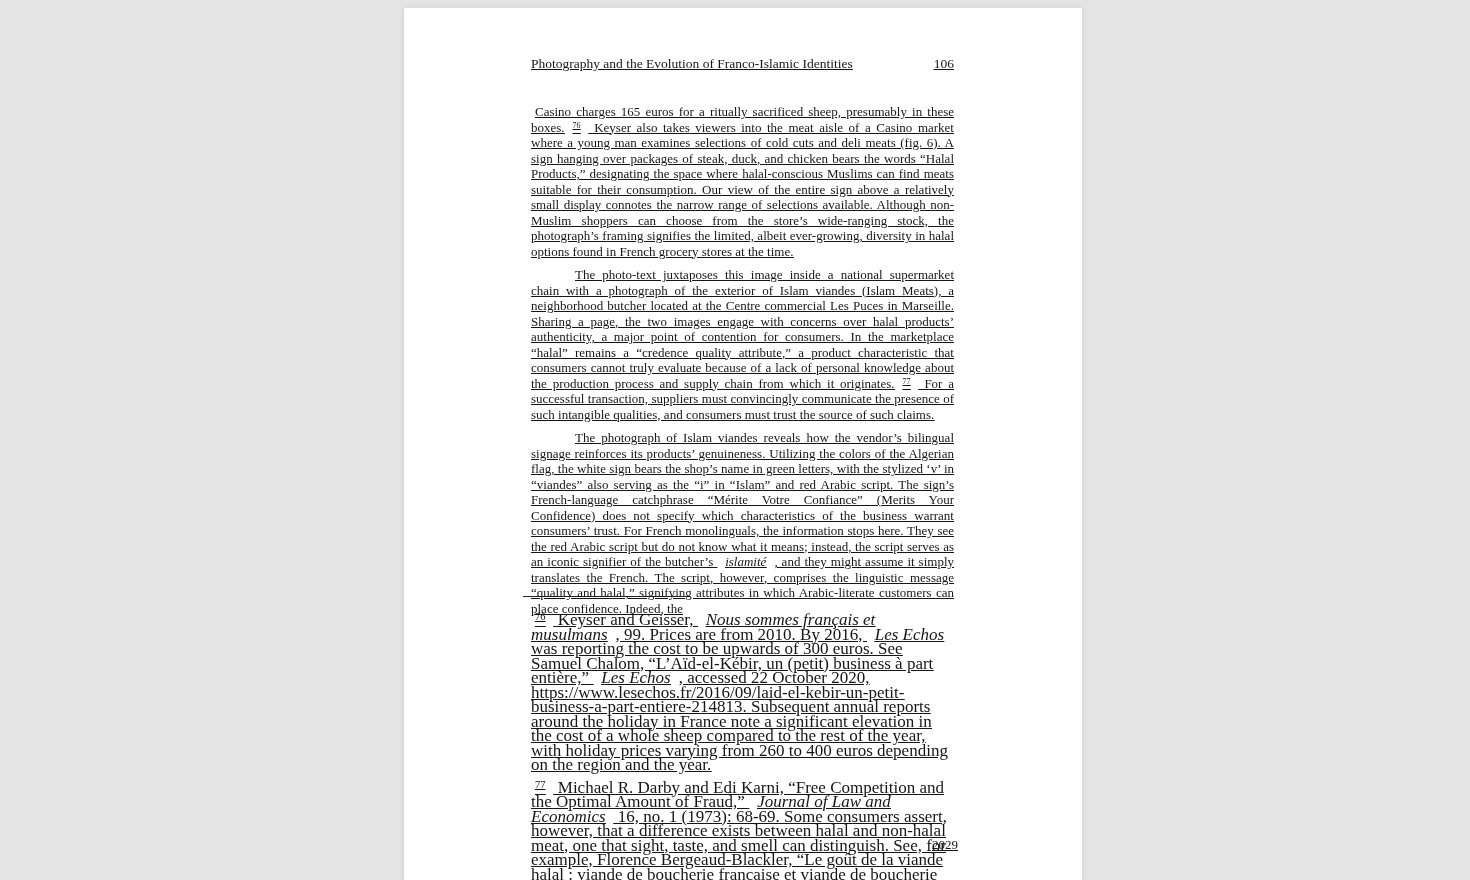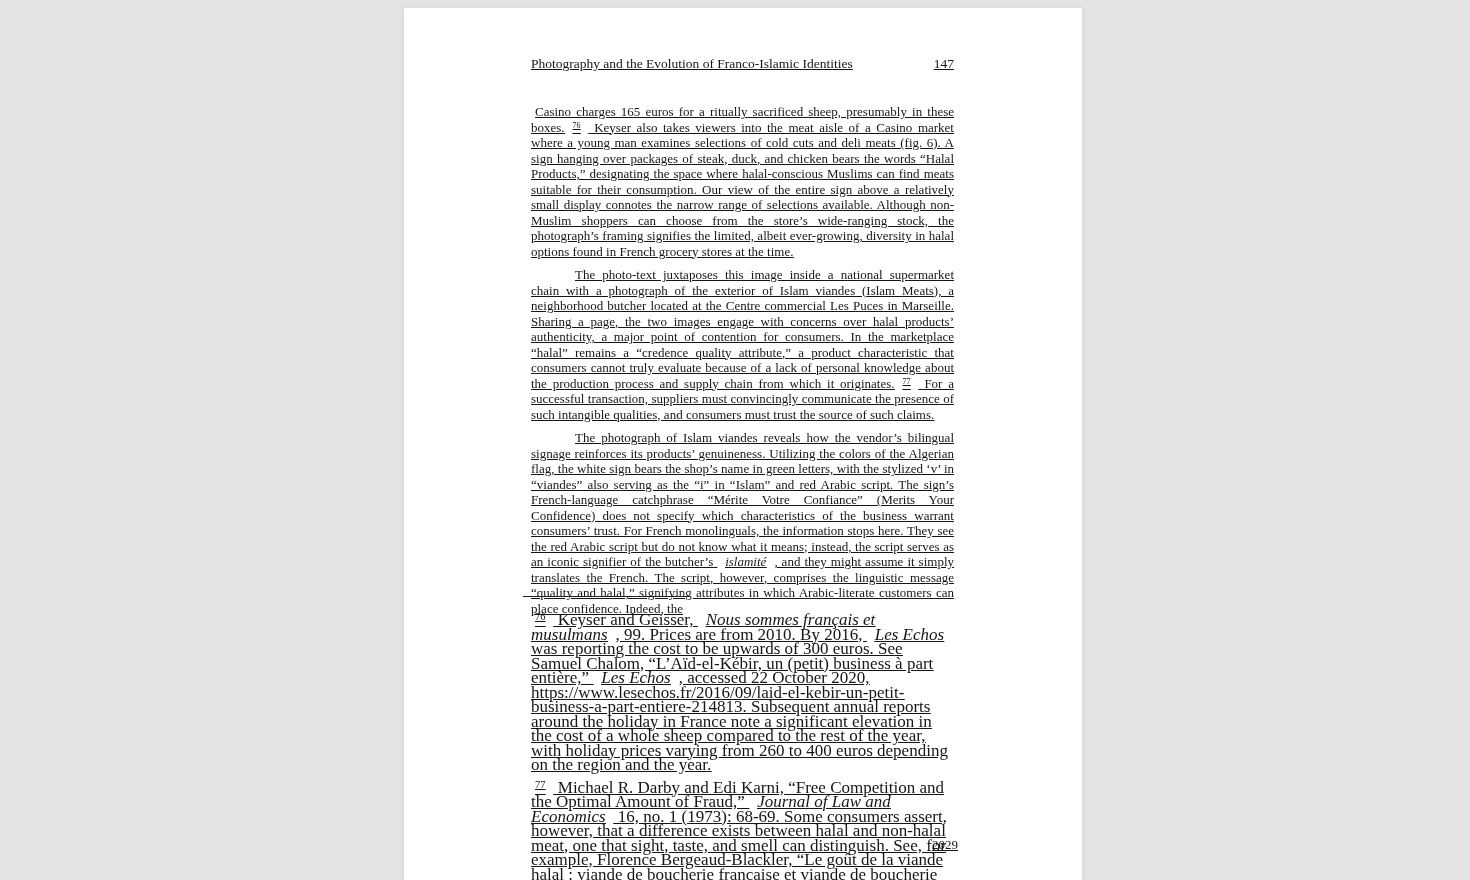--- a/index.html
+++ b/index.html
@@ -75,21 +75,21 @@
   }
 </style>
 </head>
 <body>
 
 <div class="canvas">
   <div class="page">
 
     <div class="running-header">
       <span>Photography and the Evolution of Franco-Islamic Identities</span>
-      <span>147</span>
+      <span>106</span>
     </div>
 
     <div class="body-text" id="body-paragraphs">
         <p class="para"><span>Casino charges 165 euros for a ritually sacrificed sheep, presumably in these boxes.</span><sup>76</sup><span> Keyser also takes viewers into the meat aisle of a Casino market where a young man examines selections of cold cuts and deli meats (fig. 6). A sign hanging over packages of steak, duck, and chicken bears the words “Halal Products,” designating the space where halal-conscious Muslims can find meats suitable for their consumption. Our view of the entire sign above a relatively small display connotes the narrow range of selections available. Although non-Muslim shoppers can choose from the store’s wide-ranging stock, the photograph’s framing signifies the limited, albeit ever-growing, diversity in halal options found in French grocery stores at the time.</span></p>
         <p class="para indent"><span>The photo-text juxtaposes this image inside a national supermarket chain with a photograph of the exterior of Islam viandes (Islam Meats), a neighborhood butcher located at the Centre commercial Les Puces in Marseille. Sharing a page, the two images engage with concerns over halal products’ authenticity, a major point of contention for consumers. In the marketplace “halal” remains a “credence quality attribute,” a product characteristic that consumers cannot truly evaluate because of a lack of personal knowledge about the production process and supply chain from which it originates.</span><sup>77</sup><span> For a successful transaction, suppliers must convincingly communicate the presence of such intangible qualities, and consumers must trust the source of such claims.</span></p>
         <p class="para indent"><span>The photograph of Islam viandes reveals how the vendor’s bilingual signage reinforces its products’ genuineness. Utilizing the colors of the Algerian flag, the white sign bears the shop’s name in green letters, with the stylized ‘v’ in “viandes” also serving as the “i” in “Islam” and red Arabic script. The sign’s French-language catchphrase “Mérite Votre Confiance” (Merits Your Confidence) does not specify which characteristics of the business warrant consumers’ trust. For French monolinguals, the information stops here. They see the red Arabic script but do not know what it means; instead, the script serves as an iconic signifier of the butcher’s </span><span class="it">islamité</span><span>, and they might assume it simply translates the French. The script, however, comprises the linguistic message “quality and halal,” signifying attributes in which Arabic-literate customers can place confidence. Indeed, the</span></p>
       </div>
 
     <div class="footnote-separator"></div>
 

